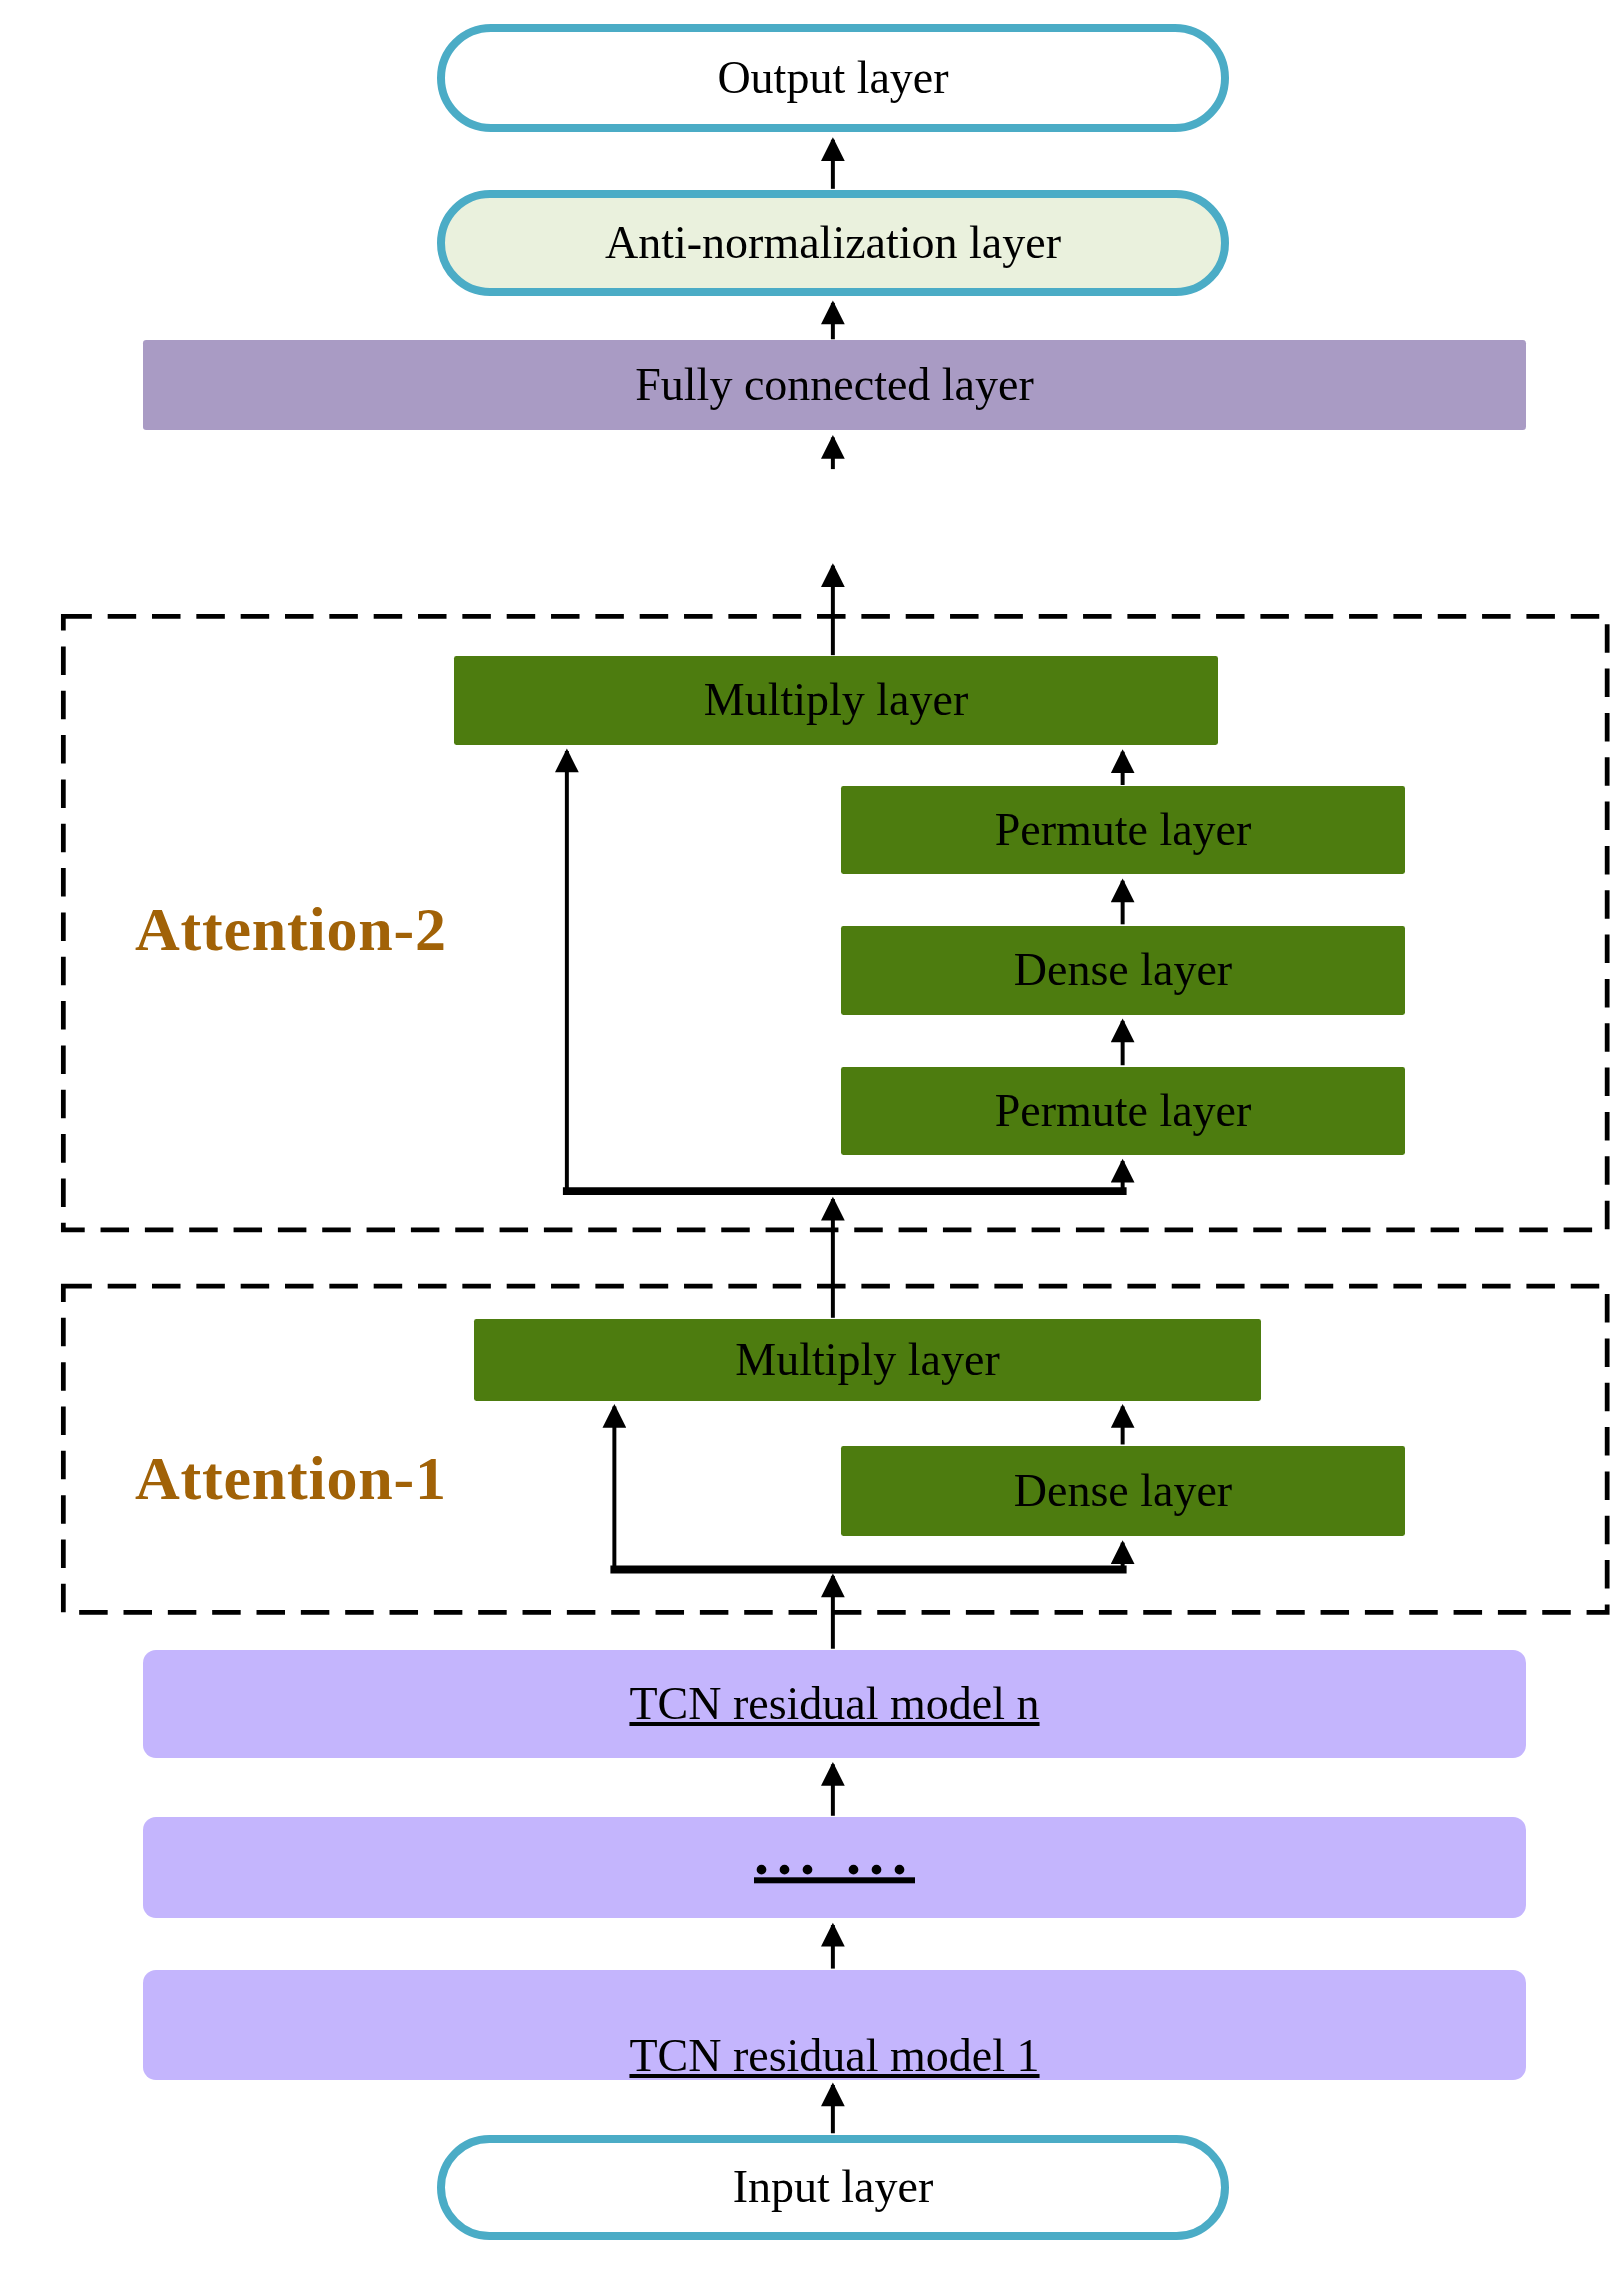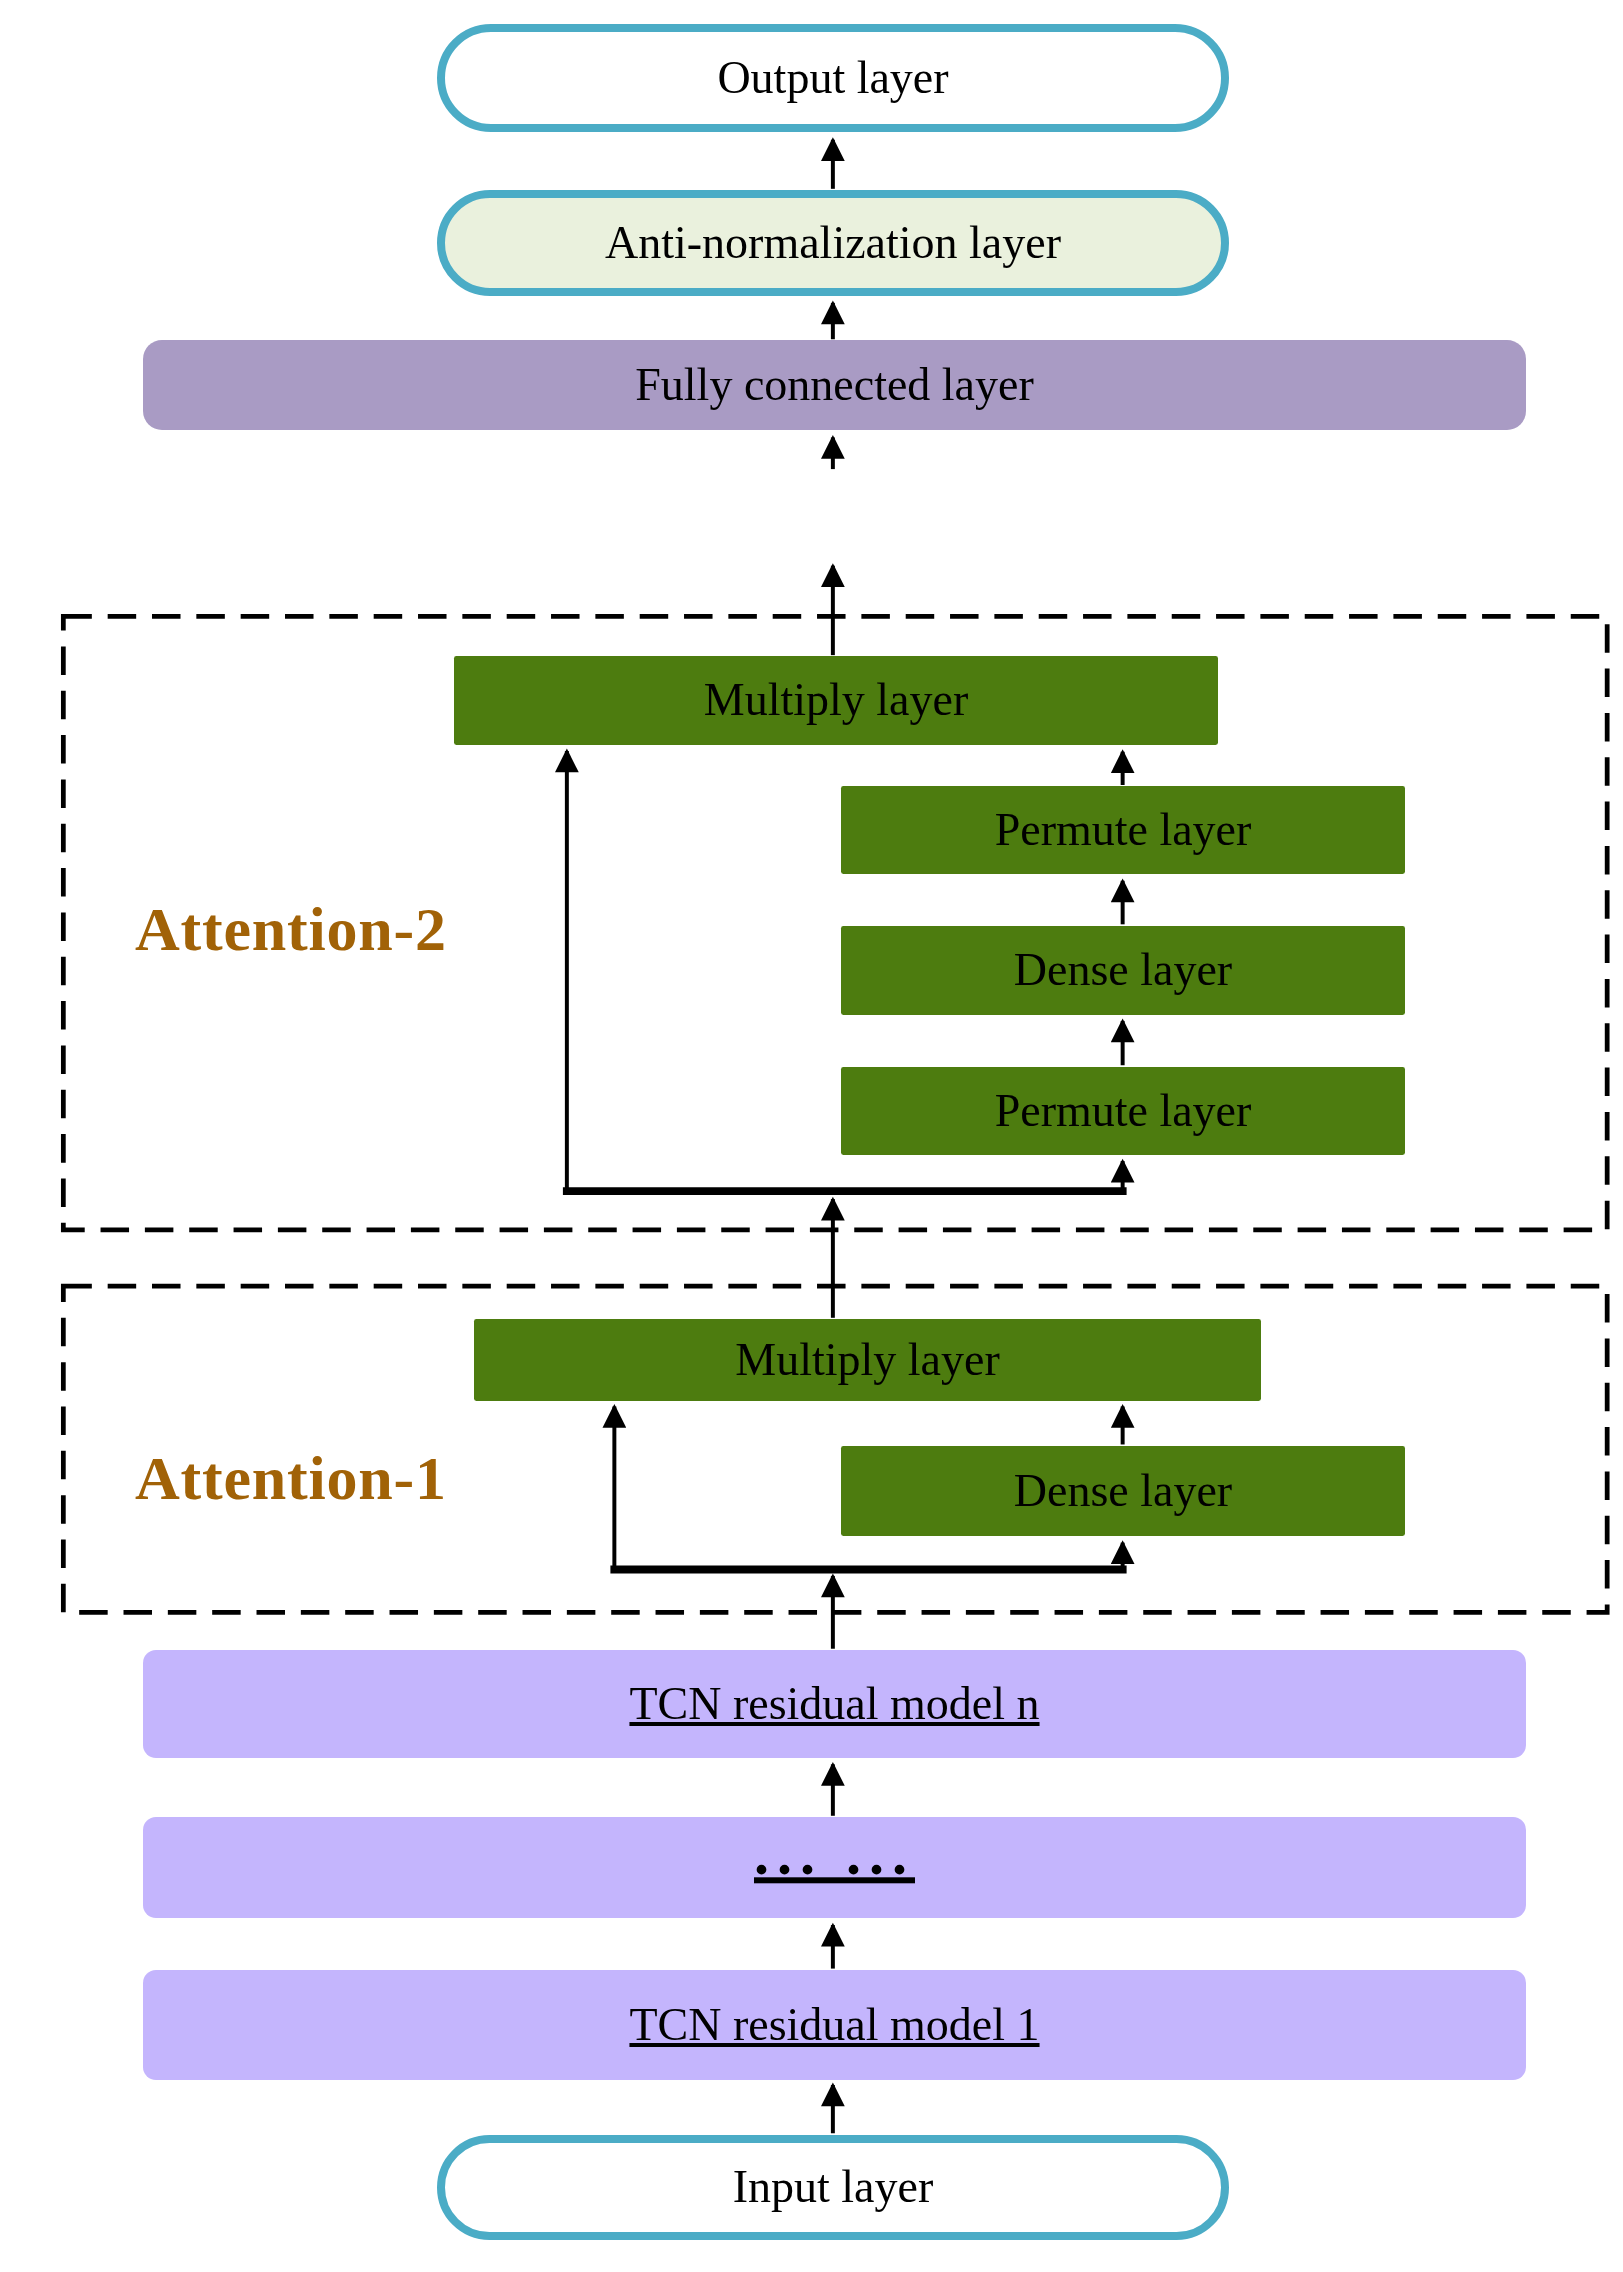--- a/index.html
+++ b/index.html
@@ -62,21 +62,21 @@
 <div id="canvas">
 
   <div class="node pill" style="left:437px; top:24px; width:792px; height:108px;">
     <span>Output layer</span>
   </div>
 
   <div class="node pill green-fill" style="left:437px; top:190px; width:792px; height:106px;">
     <span>Anti-normalization layer</span>
   </div>
 
-  <div class="node bar-purple" style="left:143px; top:340px; width:1383px; height:90px;border-radius:19px;">
+  <div class="node bar-purple" style="left:143px; top:340px; width:1383px; height:90px;">
     <span>Fully connected layer</span>
   </div>
 
 
   <div class="attn-title" style="left:135px; top:898px;">Attention-2</div>
 
   <div class="node box-blue" style="left:454px; top:656px; width:764px; height:89px;">
     <span>Multiply layer</span>
   </div>
 
@@ -103,21 +103,21 @@
   </div>
 
   <div class="node bar-green" style="left:143px; top:1650px; width:1383px; height:108px;">
     <span>TCN residual model n</span>
   </div>
 
   <div class="node bar-green" style="left:143px; top:1817px; width:1383px; height:101px;">
     <span class="ellipsis-label">... ...</span>
   </div>
 
-  <div class="node bar-green" style="left:143px; top:1970px; width:1383px; height:110px;">
+  <div class="node bar-green" style="left:143px; top:1970px; width:1383px; height:110px;align-items:flex-end;">
     <span>TCN residual model 1</span>
   </div>
 
   <div class="node pill" style="left:437px; top:2135px; width:792px; height:105px;">
     <span>Input layer</span>
   </div>
 
   <svg id="arrow-layer" viewBox="0 0 2050 2870">
     <defs>
       <marker id="ah" viewBox="0 0 10 10" refX="9" refY="5" markerWidth="9" markerHeight="6" orient="auto">

